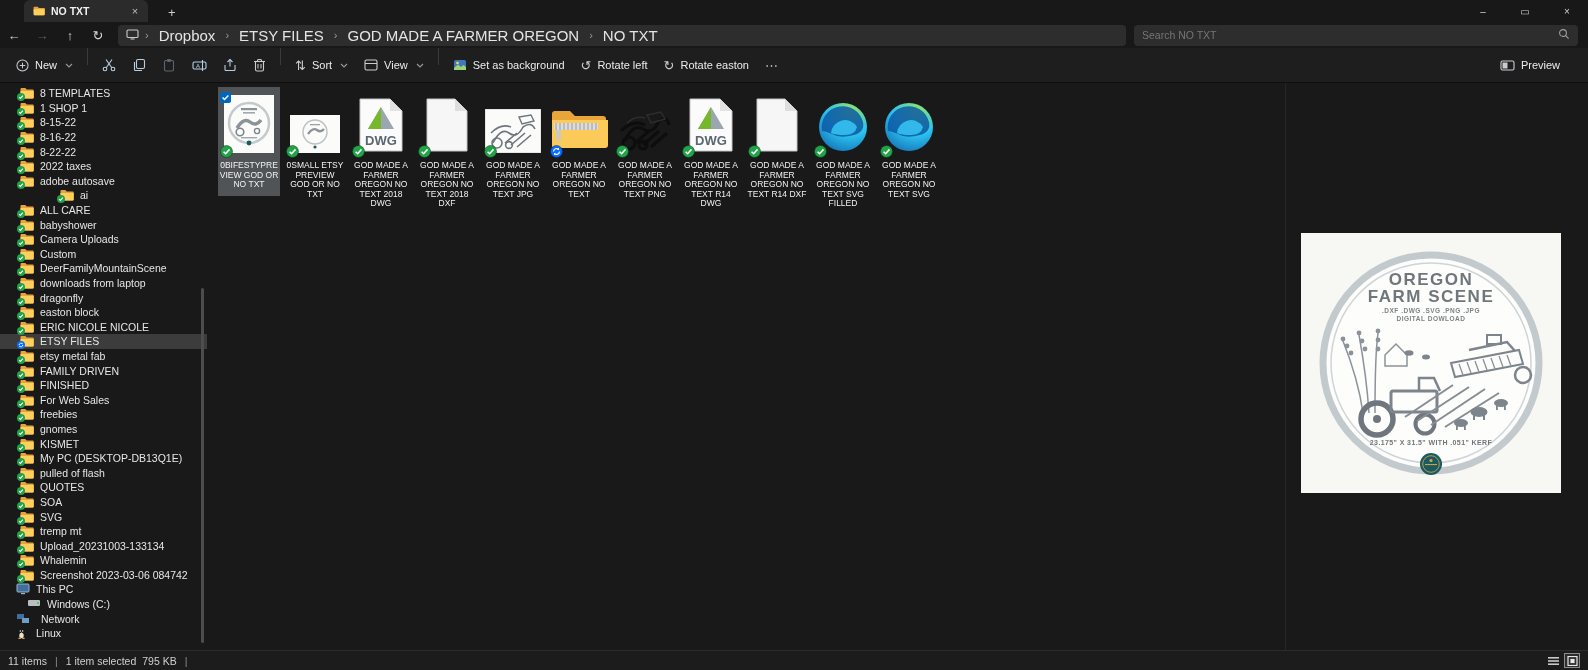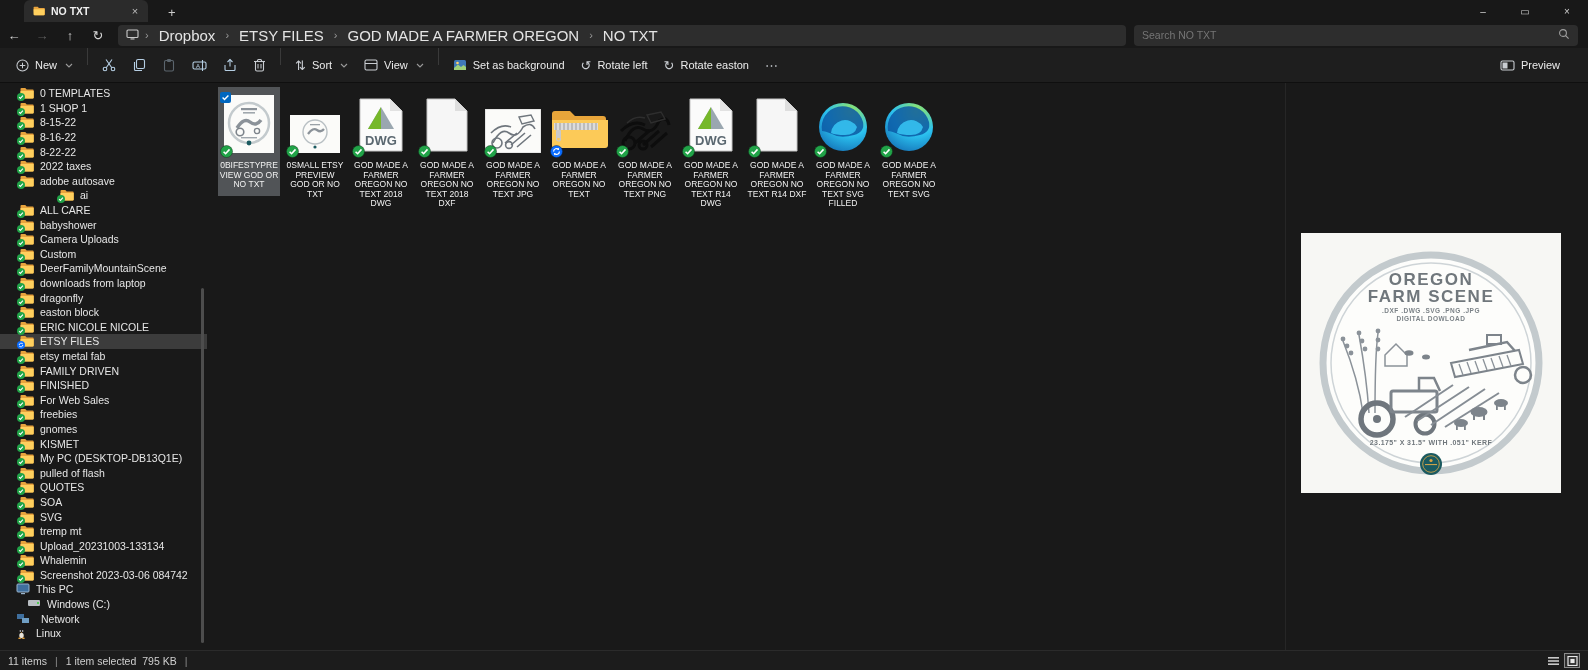--- a/index.html
+++ b/index.html
@@ -241,21 +241,21 @@
             <path d="M.5 2Q.5 1 1.5 1h3.8l1.4 1.5h6q1 0 1 1v7q0 1-1 1h-11q-1 0-1-1z" fill="#e8a33d"></path>
             <path d="M.5 4h13.2v6.5q0 1-1 1h-11.2q-1 0-1-1z" fill="#ffd05e"></path>
           </svg>
           <span class="sb-badge">
             <svg width="8" height="8" viewBox="0 0 8 8">
               <circle cx="4" cy="4" r="4" fill="#21a348"></circle>
               <polyline points="2.1,4.1 3.4,5.4 5.9,2.7" fill="none" stroke="#fff" stroke-width="1.1"></polyline>
             </svg>
           </span>
         </span>
-        <span class="sb-label">0 TEMPLATES</span>
+        <span class="sb-label">8 TEMPLATES</span>
       </div>
       <div class="sb-row" style="padding-left: 20px;">
         <span class="sb-ic">
           <svg width="14" height="12" viewBox="0 0 14 12">
             <path d="M.5 2Q.5 1 1.5 1h3.8l1.4 1.5h6q1 0 1 1v7q0 1-1 1h-11q-1 0-1-1z" fill="#e8a33d"></path>
             <path d="M.5 4h13.2v6.5q0 1-1 1h-11.2q-1 0-1-1z" fill="#ffd05e"></path>
           </svg>
           <span class="sb-badge">
             <svg width="8" height="8" viewBox="0 0 8 8">
               <circle cx="4" cy="4" r="4" fill="#21a348"></circle>

